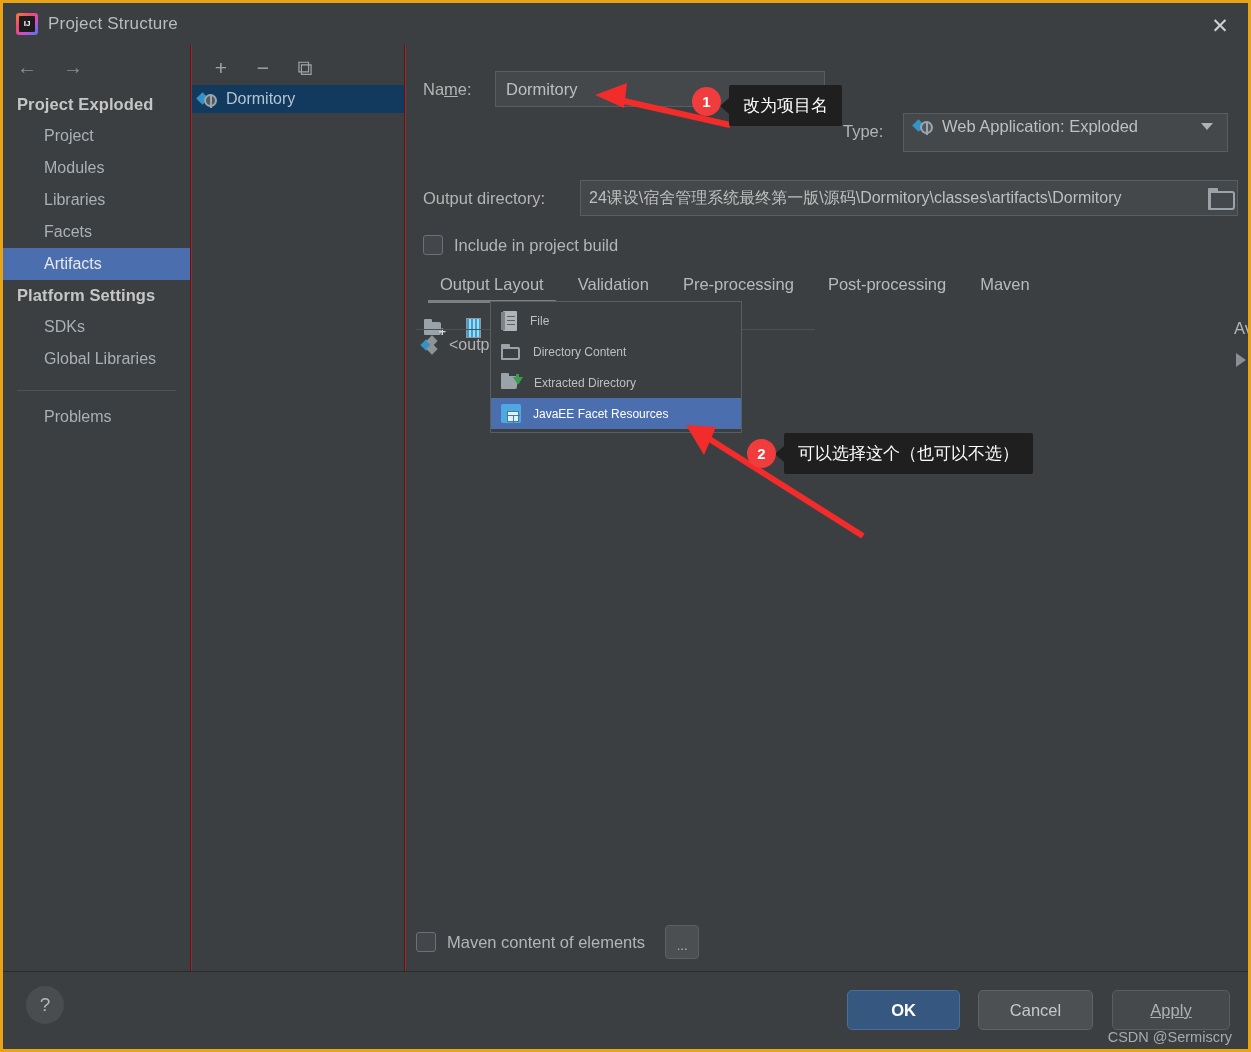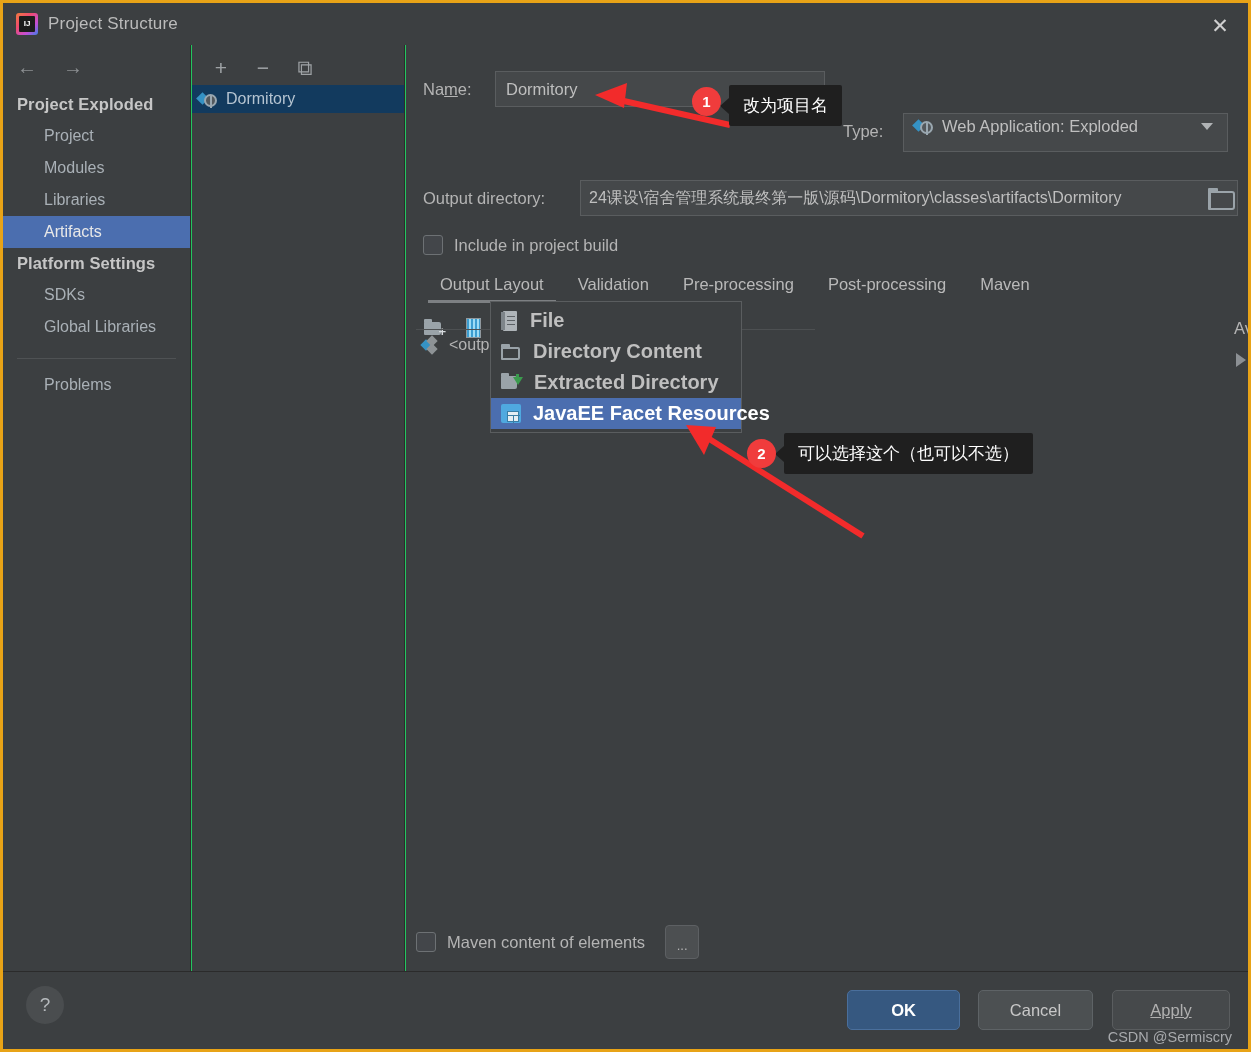--- a/index.html
+++ b/index.html
@@ -5,21 +5,21 @@
   * { box-sizing: border-box; margin: 0; padding: 0; }
   html, body {
     width: 1251px; height: 1052px;
     background: #3c3f41;
     font-family: "Liberation Sans", "DejaVu Sans", sans-serif;
     overflow: hidden;
   }
   #root {
     position: relative;
     width: 1251px; height: 1052px;
-    background: #22c55e;
+    background: #b91c1c;
     border: 3px solid #e8a317;
     overflow: hidden;
   }
 
   
   .titlebar {
     position: absolute; left: 0; top: 0; width: 1245px; height: 42px;
     background: #3c3f41;
     display: flex; align-items: center;
   }
@@ -272,21 +272,21 @@
   
   .popup {
     position: absolute; left: 487px; top: 298px; width: 252px;
     background: #3c3f41; border: 1px solid #5a5d5f; z-index: 30;
     padding: 3px 0;
   }
   .popup-item {
     display: flex; align-items: center; gap: 12px; height: 31px; padding-left: 10px;
     cursor: pointer;
   }
-  .popup-item .label { color: #bfbfbf; font-size: 20px; white-space: nowrap; font-weight: bold; }
+  .popup-item .label { color: #bfbfbf; font-size: 12px; white-space: nowrap; }
   .popup-item.selected { background: #4b6eaf; }
   .popup-item.selected .label { color: #ffffff; }
 
   .ic-file { position: relative; width: 17px; height: 20px; flex: none; }
   .ic-file .pg {
     position: absolute; left: 2px; top: 0; width: 14px; height: 20px;
     background: #aeb4b8; border-radius: 1px;
   }
   .ic-file .bar { position: absolute; left: 0; top: 1px; width: 4px; height: 18px; background: #7e858a; }
   .ic-file .l1, .ic-file .l2, .ic-file .l3 {
@@ -402,20 +402,21 @@
   <div class="sidebar">
     <div class="nav-arrows">
       <span class="nav-arrow">←</span>
       <span class="nav-arrow">→</span>
     </div>
 
     <div class="side-group">Project Exploded</div>
     <div class="side-item">Project</div>
     <div class="side-item">Modules</div>
     <div class="side-item">Libraries</div>
+    <div class="side-item">Facets</div>
     <div class="side-item selected">Artifacts</div>
 
     <div class="side-group">Platform Settings</div>
     <div class="side-item">SDKs</div>
     <div class="side-item">Global Libraries</div>
 
     <div class="side-sep"></div>
     <div class="side-item">Problems</div>
   </div>
 

